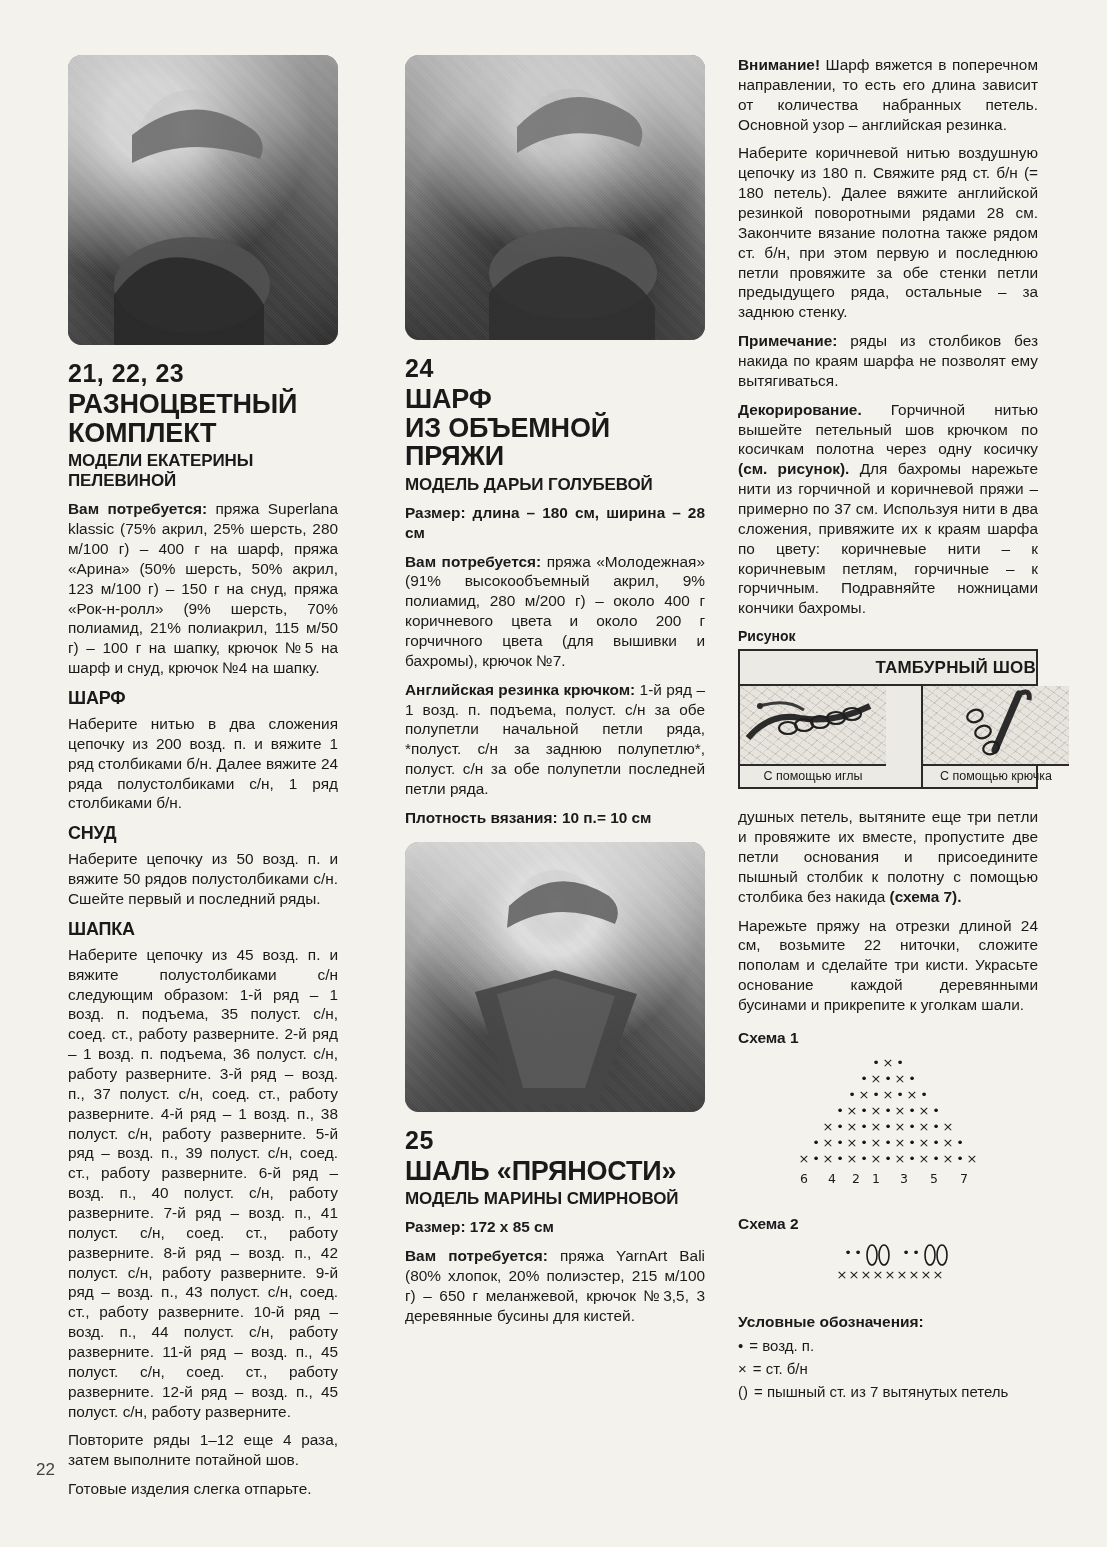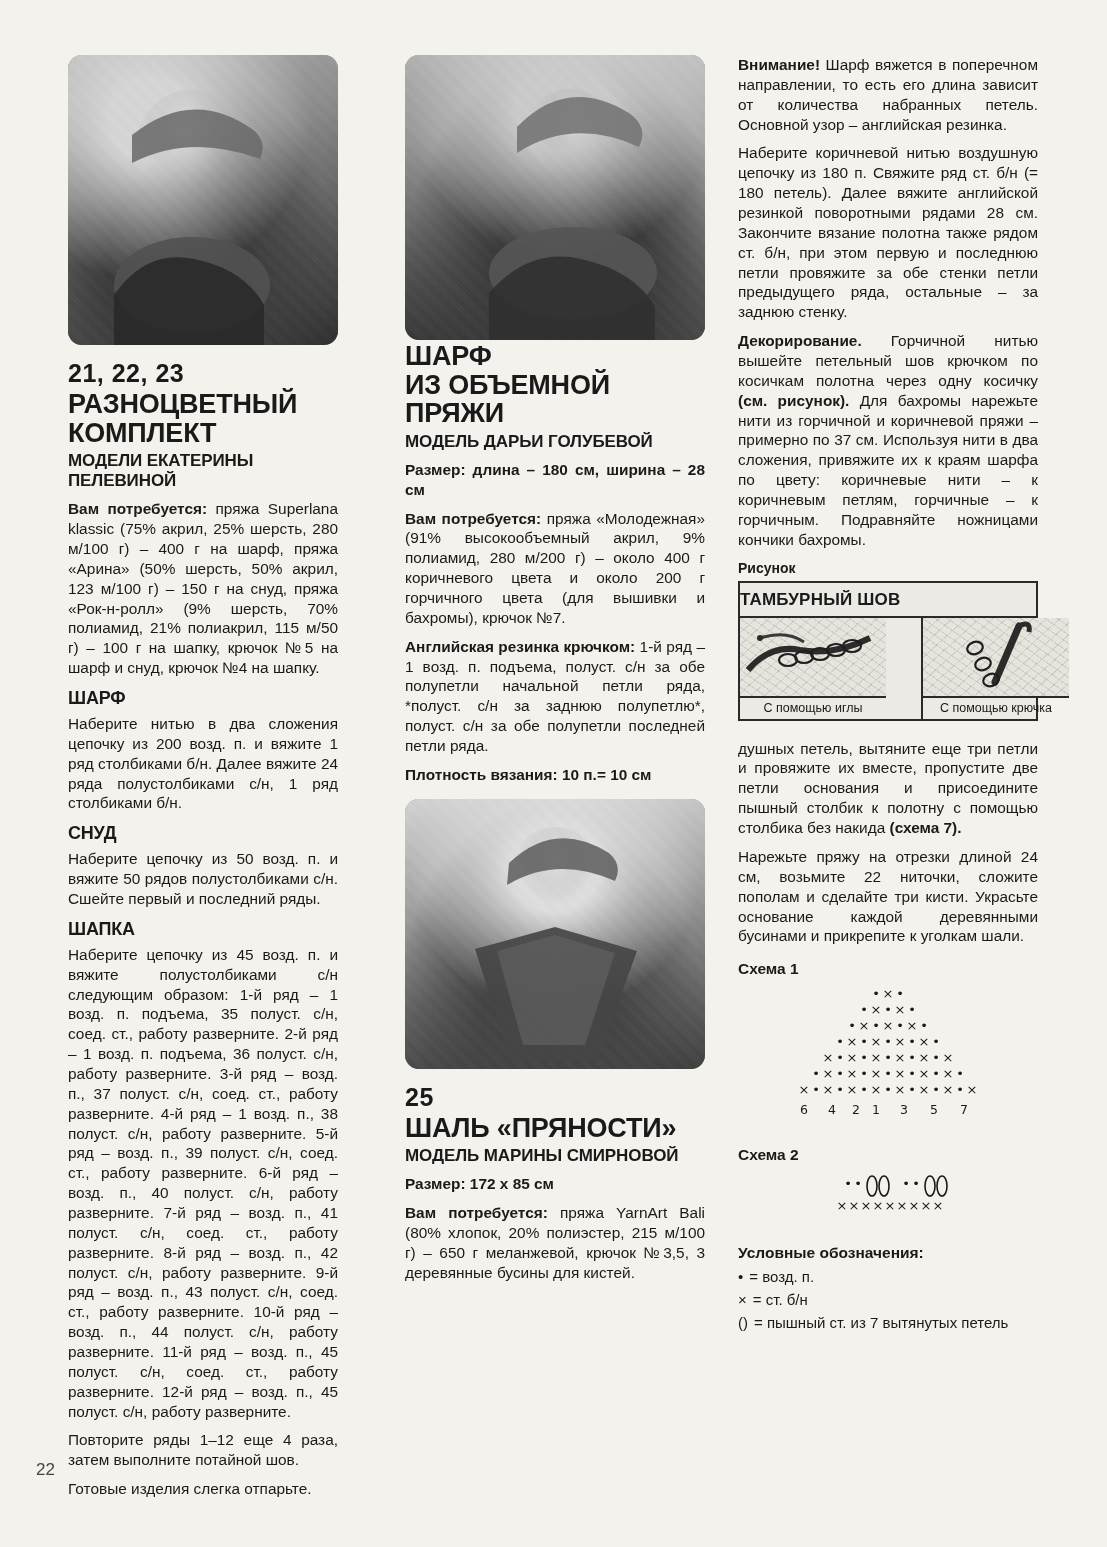--- a/index.html
+++ b/index.html
@@ -73,21 +73,21 @@
   .pageno{
     position:absolute;left:36px;top:1460px;font-size:17px;color:#444;
   }
 
   
   .fig-label{font-weight:bold;font-size:14px;margin:10px 0 5px;}
   .fig-box{
     border:2px solid #2a2a2a;width:296px;background:#eceae4;
   }
   .fig-title{
-    text-align:left;font-weight:bold;font-size:17px;padding:7px 0 6px;
+    text-align:right;font-weight:bold;font-size:17px;padding:7px 0 6px;
     letter-spacing:.2px;
   }
   .fig-cells{display:flex;border-top:2px solid #2a2a2a;gap:35px;}
   .fig-cell{width:50%;position:relative;}
   .fig-cell + .fig-cell{border-left:2px solid #2a2a2a;}
   .fig-img{height:78px;position:relative;overflow:hidden;
     background:
       repeating-linear-gradient(35deg, rgba(0,0,0,.10) 0 1px, rgba(0,0,0,0) 1px 7px),
       repeating-linear-gradient(-42deg, rgba(0,0,0,.09) 0 1px, rgba(0,0,0,0) 1px 9px),
       #e7e4dd;}
@@ -159,20 +159,21 @@
               <stop offset="100%" stop-color="#a8a39b" stop-opacity="0"></stop>
           </radialGradient>
         </defs>
         <ellipse cx="165" cy="100" rx="55" ry="66" fill="url(#g2)"></ellipse>
         <path d="M112 72 q50 -52 112 -14 q20 14 10 34 q-66 -30 -122 6 z" fill="#7a766d" opacity=".9"></path>
         <ellipse cx="168" cy="218" rx="84" ry="46" fill="#5a5750" opacity=".9"></ellipse>
         <path d="M84 238 q40 -46 92 -34 q54 12 74 48 l0 36 l-166 0 z" fill="#33312d" opacity=".9"></path>
       </svg>
     </div>
 
+    <div class="num">24</div>
     <h2 class="title">
       <span>ШАРФ</span><br>
       <span>ИЗ ОБЪЕМНОЙ ПРЯЖИ</span>
     </h2>
     <div class="model">МОДЕЛЬ ДАРЬИ ГОЛУБЕВОЙ</div>
 
     <p><b>Размер:</b><b> длина – 180 см, ширина – 28 см</b></p>
     <p><b>Вам потребуется:</b><span> пряжа «Молодежная» (91% высокообъемный акрил, 9% полиамид, 280 м/200 г) – около 400 г коричневого цвета и около 200 г горчичного цвета (для вышивки и бахромы), крючок №7.</span></p>
     <p><b>Английская резинка крючком:</b><span> 1-й ряд – 1 возд. п. подъема, полуст. с/н за обе полупетли начальной петли ряда, *полуст. с/н за заднюю полупетлю*, полуст. с/н за обе полупетли последней петли ряда.</span></p>
     <p><b>Плотность вязания:</b><b> 10 п.= 10 см</b></p>
@@ -199,20 +200,21 @@
     <div class="model">МОДЕЛЬ МАРИНЫ СМИРНОВОЙ</div>
 
     <p><b>Размер:</b><b> 172 х 85 см</b></p>
     <p><b>Вам потребуется:</b><span> пряжа YarnArt Bali (80% хлопок, 20% полиэстер, 215 м/100 г) – 650 г меланжевой, крючок №3,5, 3 деревянные бусины для кистей.</span></p>
   </div>
 
   <div class="col" id="col3">
 
     <p><b>Внимание!</b><span> Шарф вяжется в поперечном направлении, то есть его длина зависит от количества набранных петель. Основной узор – английская резинка.</span></p>
     <p>Наберите коричневой нитью воздушную цепочку из 180 п. Свяжите ряд ст. б/н (= 180 петель). Далее вяжите английской резинкой поворотными рядами 28 см. Закончите вязание полотна также рядом ст. б/н, при этом первую и последнюю петли провяжите за обе стенки петли предыдущего ряда, остальные – за заднюю стенку.</p>
+    <p><b>Примечание:</b><span> ряды из столбиков без накида по краям шарфа не позволят ему вытягиваться.</span></p>
     <p><b>Декорирование.</b><span> Горчичной нитью вышейте петельный шов крючком по косичкам полотна через одну косичку </span><b>(см. рисунок).</b><span> Для бахромы нарежьте нити из горчичной и коричневой пряжи – примерно по 37 см. Используя нити в два сложения, привяжите их к краям шарфа по цвету: коричневые нити – к коричневым петлям, горчичные – к горчичным. Подравняйте ножницами кончики бахромы.</span></p>
 
     <div class="fig-label">Рисунок</div>
     <div class="fig-box">
       <div class="fig-title">ТАМБУРНЫЙ ШОВ</div>
       <div class="fig-cells">
         <div class="fig-cell">
           <div class="fig-img">
             <svg width="146" height="78" viewBox="0 0 146 78">
               <path d="M8 52 q22 -26 52 -20 q34 6 70 -12" stroke="#2b2b2b" stroke-width="6" fill="none"></path>

